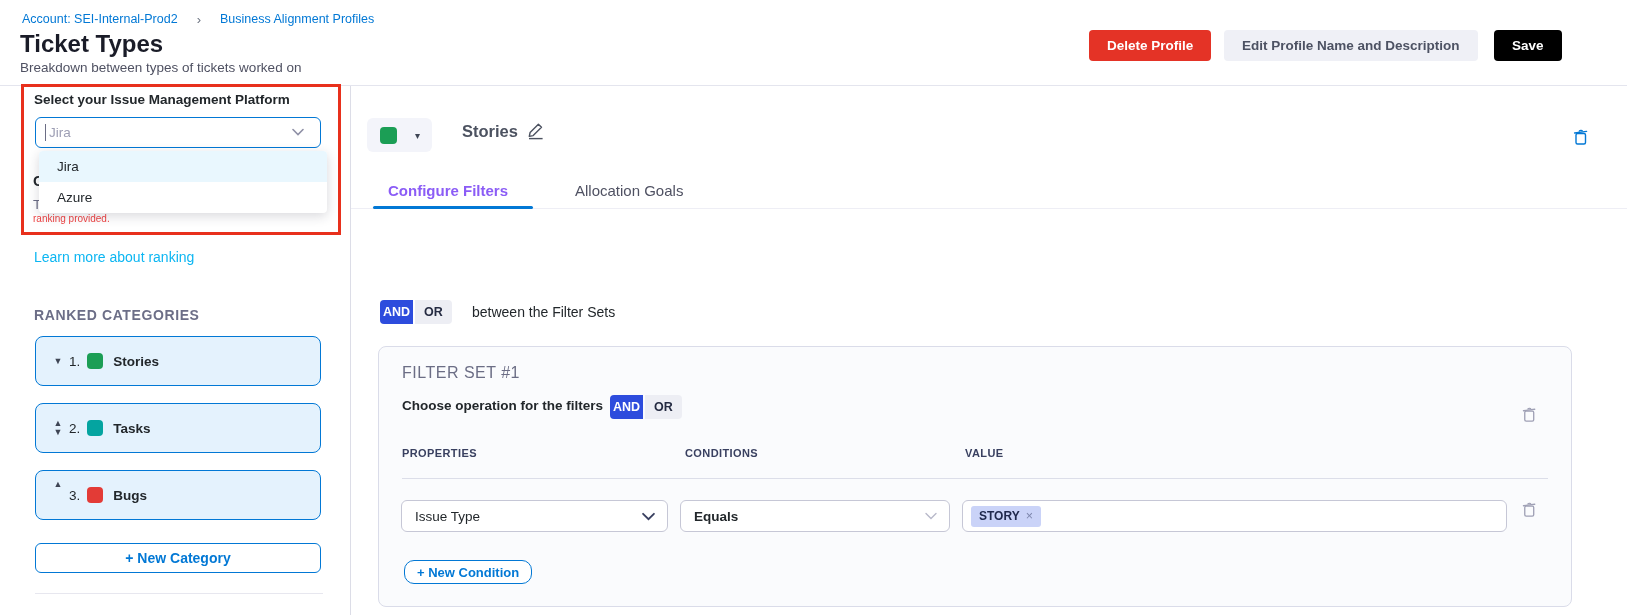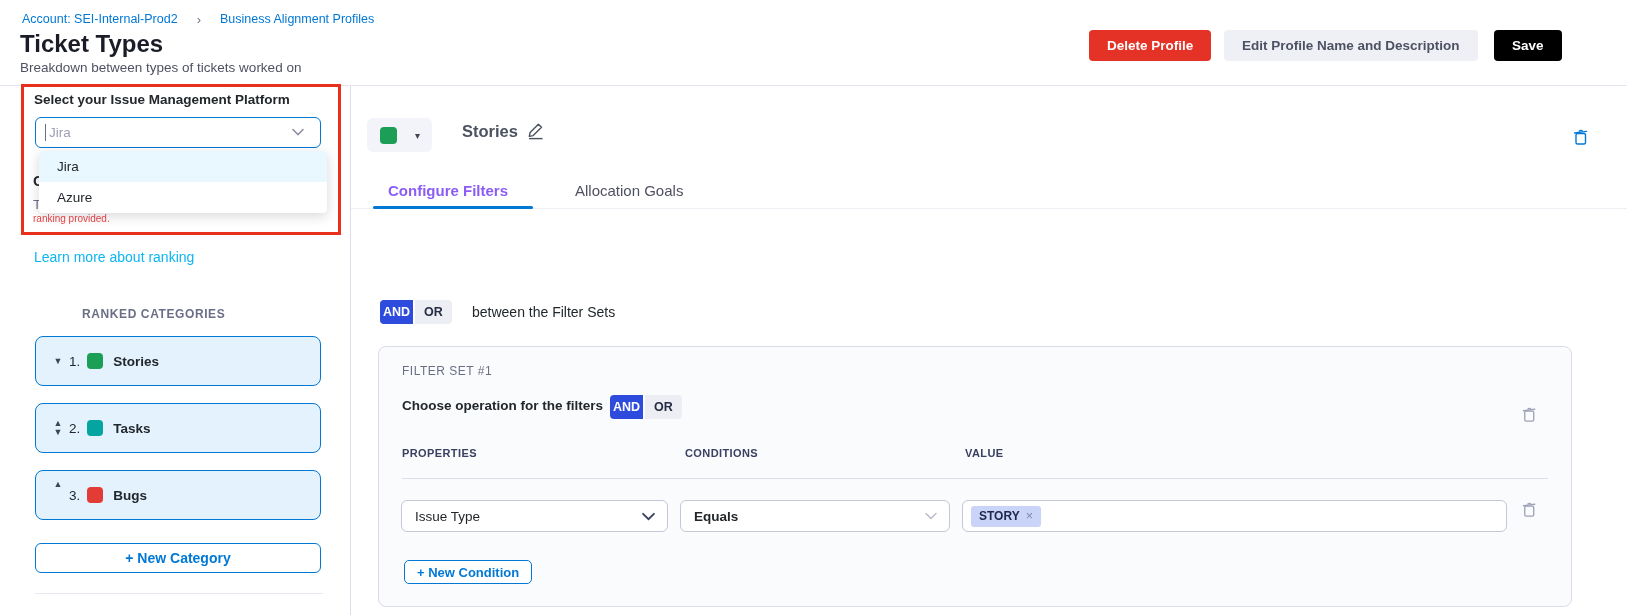--- a/index.html
+++ b/index.html
@@ -30,21 +30,21 @@
   .caret-bar { left:45px; top:124px; width:1px; height:17px; background:#6b6d85; }
   .input-chevron { left:292px; top:128px; color:#8f90a6; }
   .dropdown-menu { left:39px; top:151px; width:288px; background:#fff; border-radius:4px;
         box-shadow:0 3px 12px rgba(40,41,61,.18); z-index:30; overflow:hidden;}
   .dd-option { height:31px; display:flex; align-items:center; padding-left:18px; font-size:13.5px; color:#22272b; cursor:pointer;}
   .dd-option.hl { background:#e9f7fe; }
   .frag-c { left:33px; top:172px; font-size:15px; font-weight:bold; color:#22272b; }
   .frag-t { left:33px; top:197px; font-size:13.5px; color:#6b6d85; }
   .frag-rank { left:33px; top:213px; font-size:10px; color:#ef4444; }
   .learn-link { left:34px; top:249px; font-size:14px; color:#0cb6f2; cursor:pointer; }
-  .ranked-label { left:34px; top:307px; font-size:12px; font-weight:bold; letter-spacing:.6px; color:#6c6e87;margin-left:48px; }
+  .ranked-label { left:34px; top:307px; font-size:14px; font-weight:bold; letter-spacing:.6px; color:#6c6e87; }
   .cat-card { left:35px; width:286px; height:50px; background:#e4f2fd; border:1.5px solid #0278d5;
         border-radius:8px; display:flex; align-items:center; padding-left:13px; cursor:pointer;}
   .cat-1 { top:336px; } .cat-2 { top:403px; } .cat-3 { top:470px; }
   .sort-cluster { width:18px; display:flex; flex-direction:column; align-items:center; line-height:9px;
         font-size:9px; color:#3e4554; cursor:grab;}
   .cat-3 .sort-cluster { align-self:flex-start; margin-top:9px; }
   .cat-rank { font-size:13.5px; color:#22272b; margin:0 7px 0 2px; }
   .cat-swatch { width:16px; height:16px; border-radius:4px; margin-right:10px; }
   .cat-name { font-size:13.5px; font-weight:bold; color:#22272b; }
   .new-cat-btn { left:35px; top:543px; width:286px; height:30px; background:#fff; border:1.5px solid #0278d5;
@@ -73,42 +73,42 @@
   .seg-toggle { display:flex; gap:2px; }
   .seg { height:24px; display:flex; align-items:center; justify-content:center; font-size:12.5px; font-weight:bold; cursor:pointer;}
   .seg-and { background:#2d4cdd; color:#fff; border-radius:4px 0 0 4px; padding:0 3px; }
   .seg-or  { background:#edeef4; color:#252b42; border-radius:0 4px 4px 0; padding:0 9px; }
   .top-toggle { left:380px; top:300px; }
   .op-hint { left:472px; top:300px; font-size:14px; color:#22272b; line-height:24px; }
 
   
   .filter-panel { left:378px; top:346px; width:1194px; height:261px; background:#fafbfd;
         border:1px solid #dadce9; border-radius:8px; }
-  .fs-title { left:402px; top:364px; font-size:12px; letter-spacing:.5px; color:#6b6d85; }
+  .fs-title { left:402px; top:364px; font-size:16px; letter-spacing:.5px; color:#6b6d85; }
   .fs-op-label { left:402px; top:398px; font-size:13.5px; font-weight:bold; color:#22272b; }
   .fs-toggle { left:610px; top:395px; }
   .trash-gray { color:#9fa0b5; cursor:pointer; }
   .fs-trash { left:1521px; top:406px; }
   .col-head { top:447px; font-size:11px; font-weight:bold; letter-spacing:.4px; color:#394060; }
   .col-prop { left:402px; } .col-cond { left:685px; } .col-val { left:965px; }
   .fs-divider { left:402px; top:478px; width:1146px; height:1px; background:#dcdee9; }
   .select-box { top:500px; height:32px; background:#fff; border:1px solid #c6c7d6; border-radius:6px;
         display:flex; align-items:center; justify-content:space-between; padding:0 12px 0 13px;
         font-size:13.5px; color:#22272b; cursor:pointer;}
   .sel-prop { left:401px; width:267px; }
   .sel-cond { left:680px; width:270px; font-weight:bold; }
   .sel-chevron-dark { color:#394060; } .sel-chevron-light { color:#b8b9ca; }
   .value-box { left:962px; top:500px; width:545px; height:32px; background:#fff; border:1px solid #c6c7d6;
         border-radius:6px; display:flex; align-items:center; padding:0 8px; cursor:text;}
   .value-tag { background:#cad3f8; border-radius:3px; height:21px; display:flex; align-items:center;
         padding:0 8px; font-size:12px; font-weight:bold; color:#20294d; }
   .tag-x { margin-left:6px; color:#7e87ad; font-weight:normal; font-size:12.5px; cursor:pointer; }
   .row-trash { left:1521px; top:501px; }
   .new-cond-btn { left:404px; top:560px; height:24px; padding:0 12px; background:#fff; border:1px solid #0278d5;
-        border-radius:5px; color:#0278d5; font-family:inherit; font-size:13px; font-weight:bold; cursor:pointer;}
+        border-radius:10px; color:#0278d5; font-family:inherit; font-size:13px; font-weight:bold; cursor:pointer;}
   svg { display:block; }
 </style>
 </head>
 <body>
 
 <div id="page">
 
   <div class="abs breadcrumb">
     <a>Account: SEI-Internal-Prod2</a>
     <span class="sep">›</span>

